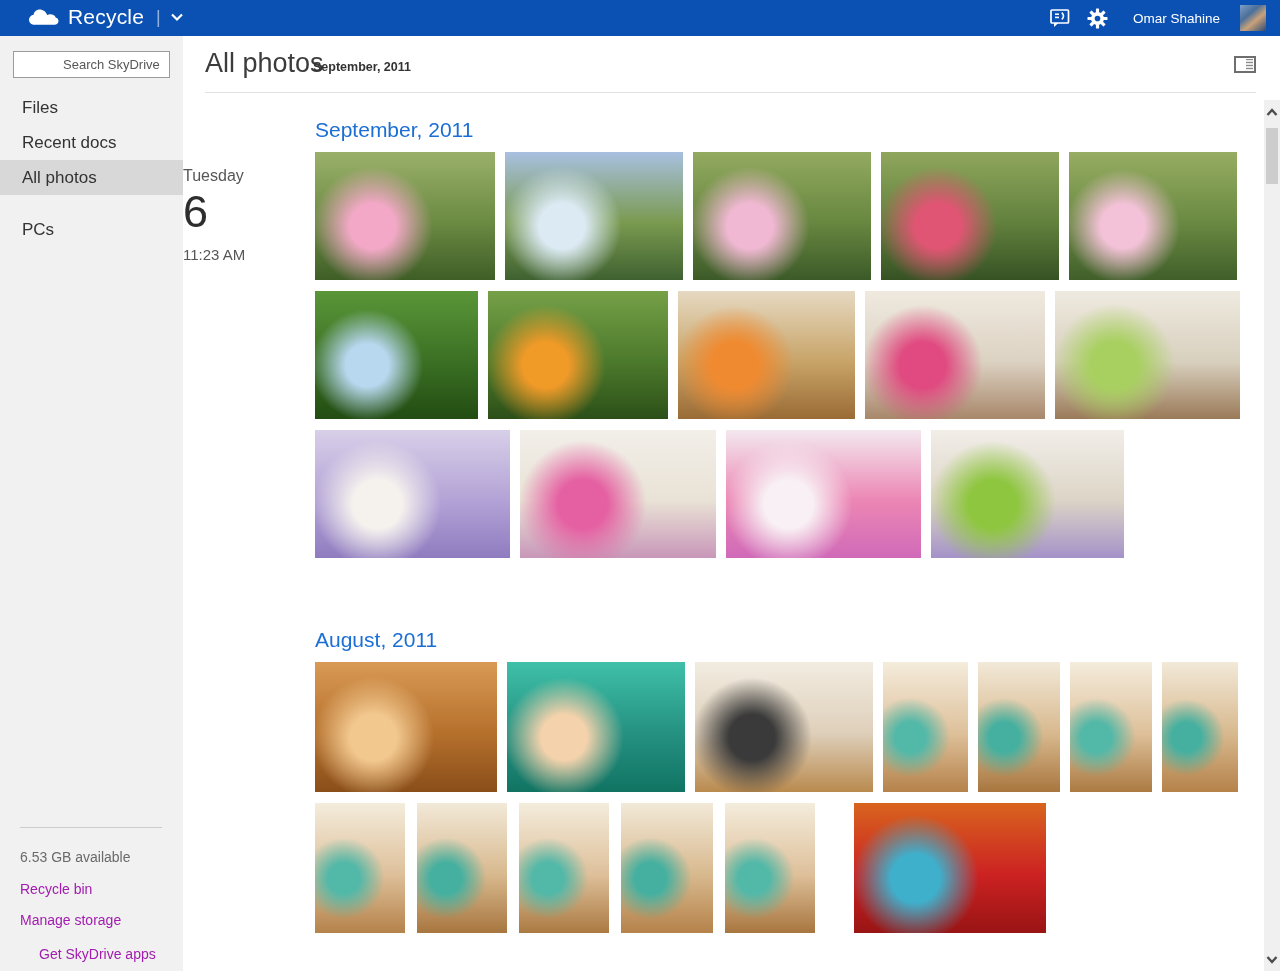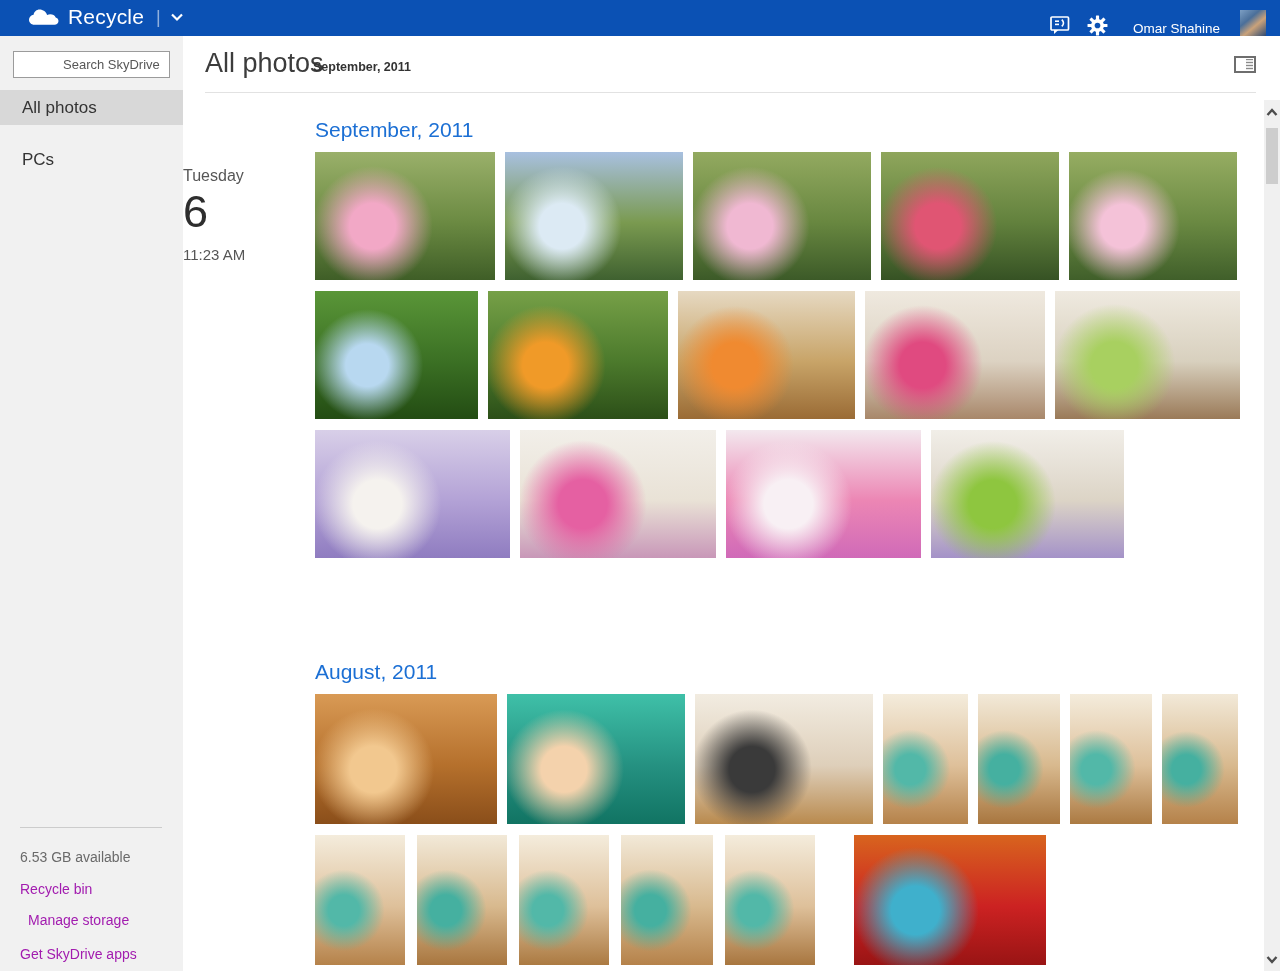--- a/index.html
+++ b/index.html
@@ -6,21 +6,21 @@
   html,body { width:1280px; height:971px; overflow:hidden;
     font-family:"Liberation Sans", sans-serif; background:#fff; }
   #stage { position:relative; width:1280px; height:971px; overflow:hidden; }
 
   
   #topbar { position:absolute; top:0; left:0; width:100%; height:36px; background:#0b51b4; }
   #logo { position:absolute; left:26px; top:5px; display:flex; align-items:center; cursor:pointer; }
   #logo svg { display:block; }
   #app-name { color:#fff; font-size:21px; font-weight:300; margin-left:8px; letter-spacing:0.2px; }
   #logo-sep { color:rgba(255,255,255,.55); font-size:18px; font-weight:300; margin:0 9px 0 12px; }
-  #topbar-right { position:absolute; right:14px; top:0; height:36px; display:flex; align-items:flex-end; gap:16px; }
+  #topbar-right { position:absolute; right:14px; top:0; height:36px; display:flex; align-items:center; gap:16px; }
   .topbar-icon { width:22px; height:22px; display:flex; align-items:center; justify-content:center; cursor:pointer; }
   #user-name { color:#fff; font-size:13.5px; margin:0 4px 0 8px; cursor:pointer; }
   #avatar { width:26px; height:26px; cursor:pointer;
     background:linear-gradient(140deg,#7d9fc4 0%,#4a6f9a 35%,#caa27a 60%,#2e4a72 100%); }
 
   
   #sidebar { position:absolute; top:36px; left:0; width:183px; height:935px; background:#f1f1f1; }
   #search-box { position:absolute; left:13px; top:15px; width:157px; height:27px; background:#fff;
     border:1px solid #9b9b9b; display:flex; align-items:center; }
   #search-input { flex:1; border:none; outline:none; background:transparent; font-size:13px; color:#444;
@@ -41,21 +41,21 @@
   #page-subtitle { position:absolute; left:130px; top:24px; font-size:12.5px; font-weight:bold; color:#333; }
   #details-toggle { position:absolute; right:24px; top:20px; width:22px; height:17px;
     border:2px solid #6e6e6e; background:#fff; cursor:pointer; }
   #details-toggle .pane { position:absolute; right:1px; top:1px; bottom:1px; width:7px;
     background:repeating-linear-gradient(180deg,#8a8a8a 0 1px, #e8e8e8 1px 3px); }
   #header-divider { position:absolute; left:22px; right:24px; top:56px; height:1px; background:#e2e2e2; }
 
   #content { position:absolute; left:0; top:57px; right:16px; bottom:0; overflow:hidden; }
   .group { position:relative; padding-left:132px; }
   .group.first { margin-top:25px; }
-  .group.second { margin-top:102px; }
+  .group.second { margin-top:70px; }
   .month-header { font-size:21px; color:#1b6fd4; height:28px; margin-bottom:6px; cursor:pointer; }
   .date-col { position:absolute; left:0; top:48px; width:117px; text-align:left; }
   .date-weekday { font-size:16px; color:#565656; line-height:20px; }
   .date-day { font-size:45px; font-weight:300; color:#2e2e2e; line-height:48px; margin-top:2px; }
   .date-time { font-size:15px; color:#565656; margin-top:10px; }
   .photo-row { display:flex; margin-bottom:11px; }
   .photo { flex:none; cursor:pointer; }
 
   
   #scrollbar { position:absolute; right:0; top:64px; width:16px; height:871px; background:#f0f0f0; }
@@ -116,29 +116,31 @@
     <div id="search-box">
       <input id="search-input" type="text" placeholder="Search SkyDrive" style="">
       <span id="search-icon">
         <svg width="16" height="16" viewBox="0 0 16 16">
           <circle cx="6.4" cy="6.4" r="4.6" fill="none" stroke="#555" stroke-width="1.6"></circle>
           <line x1="9.9" y1="9.9" x2="14.2" y2="14.2" stroke="#555" stroke-width="1.8"></line>
         </svg>
       </span>
     </div>
     <div id="nav">
+        <div class="nav-item">Files</div>
+        <div class="nav-item">Recent docs</div>
         <div class="nav-item selected">All photos</div>
         <div class="nav-item pcs">PCs</div>
       </div>
     <div id="sidebar-bottom-divider"></div>
     <div id="storage-text">6.53 GB available</div>
     <div id="side-links">
         <div class="side-link" style="top: 845px;">Recycle bin</div>
-        <div class="side-link" style="top: 876px; margin-left: 8px;">Manage storage</div>
-        <div class="side-link" style="top: 910px;">Get SkyDrive apps</div>
+        <div class="side-link" style="top: 876px;">Manage storage</div>
+        <div class="side-link" style="top: 910px; margin-left: 19px;">Get SkyDrive apps</div>
       </div>
   </div>
 
   <div id="main">
     <div id="page-title">All photos</div>
     <div id="page-subtitle">September, 2011</div>
     <div id="details-toggle">
         <span class="pane"></span>
       </div>
     <div id="header-divider"></div>

